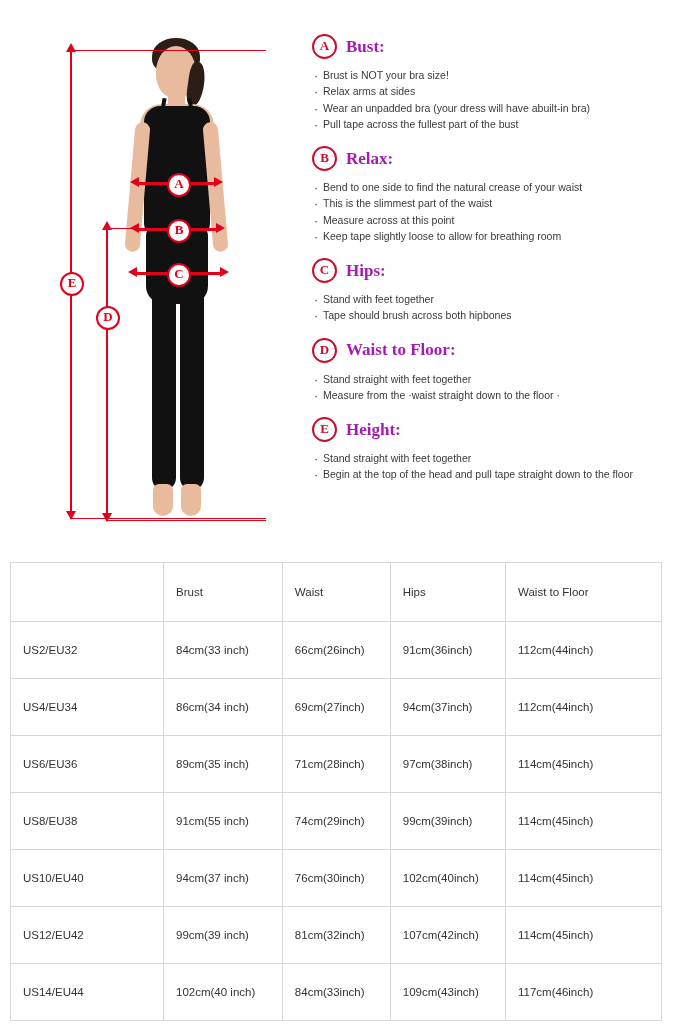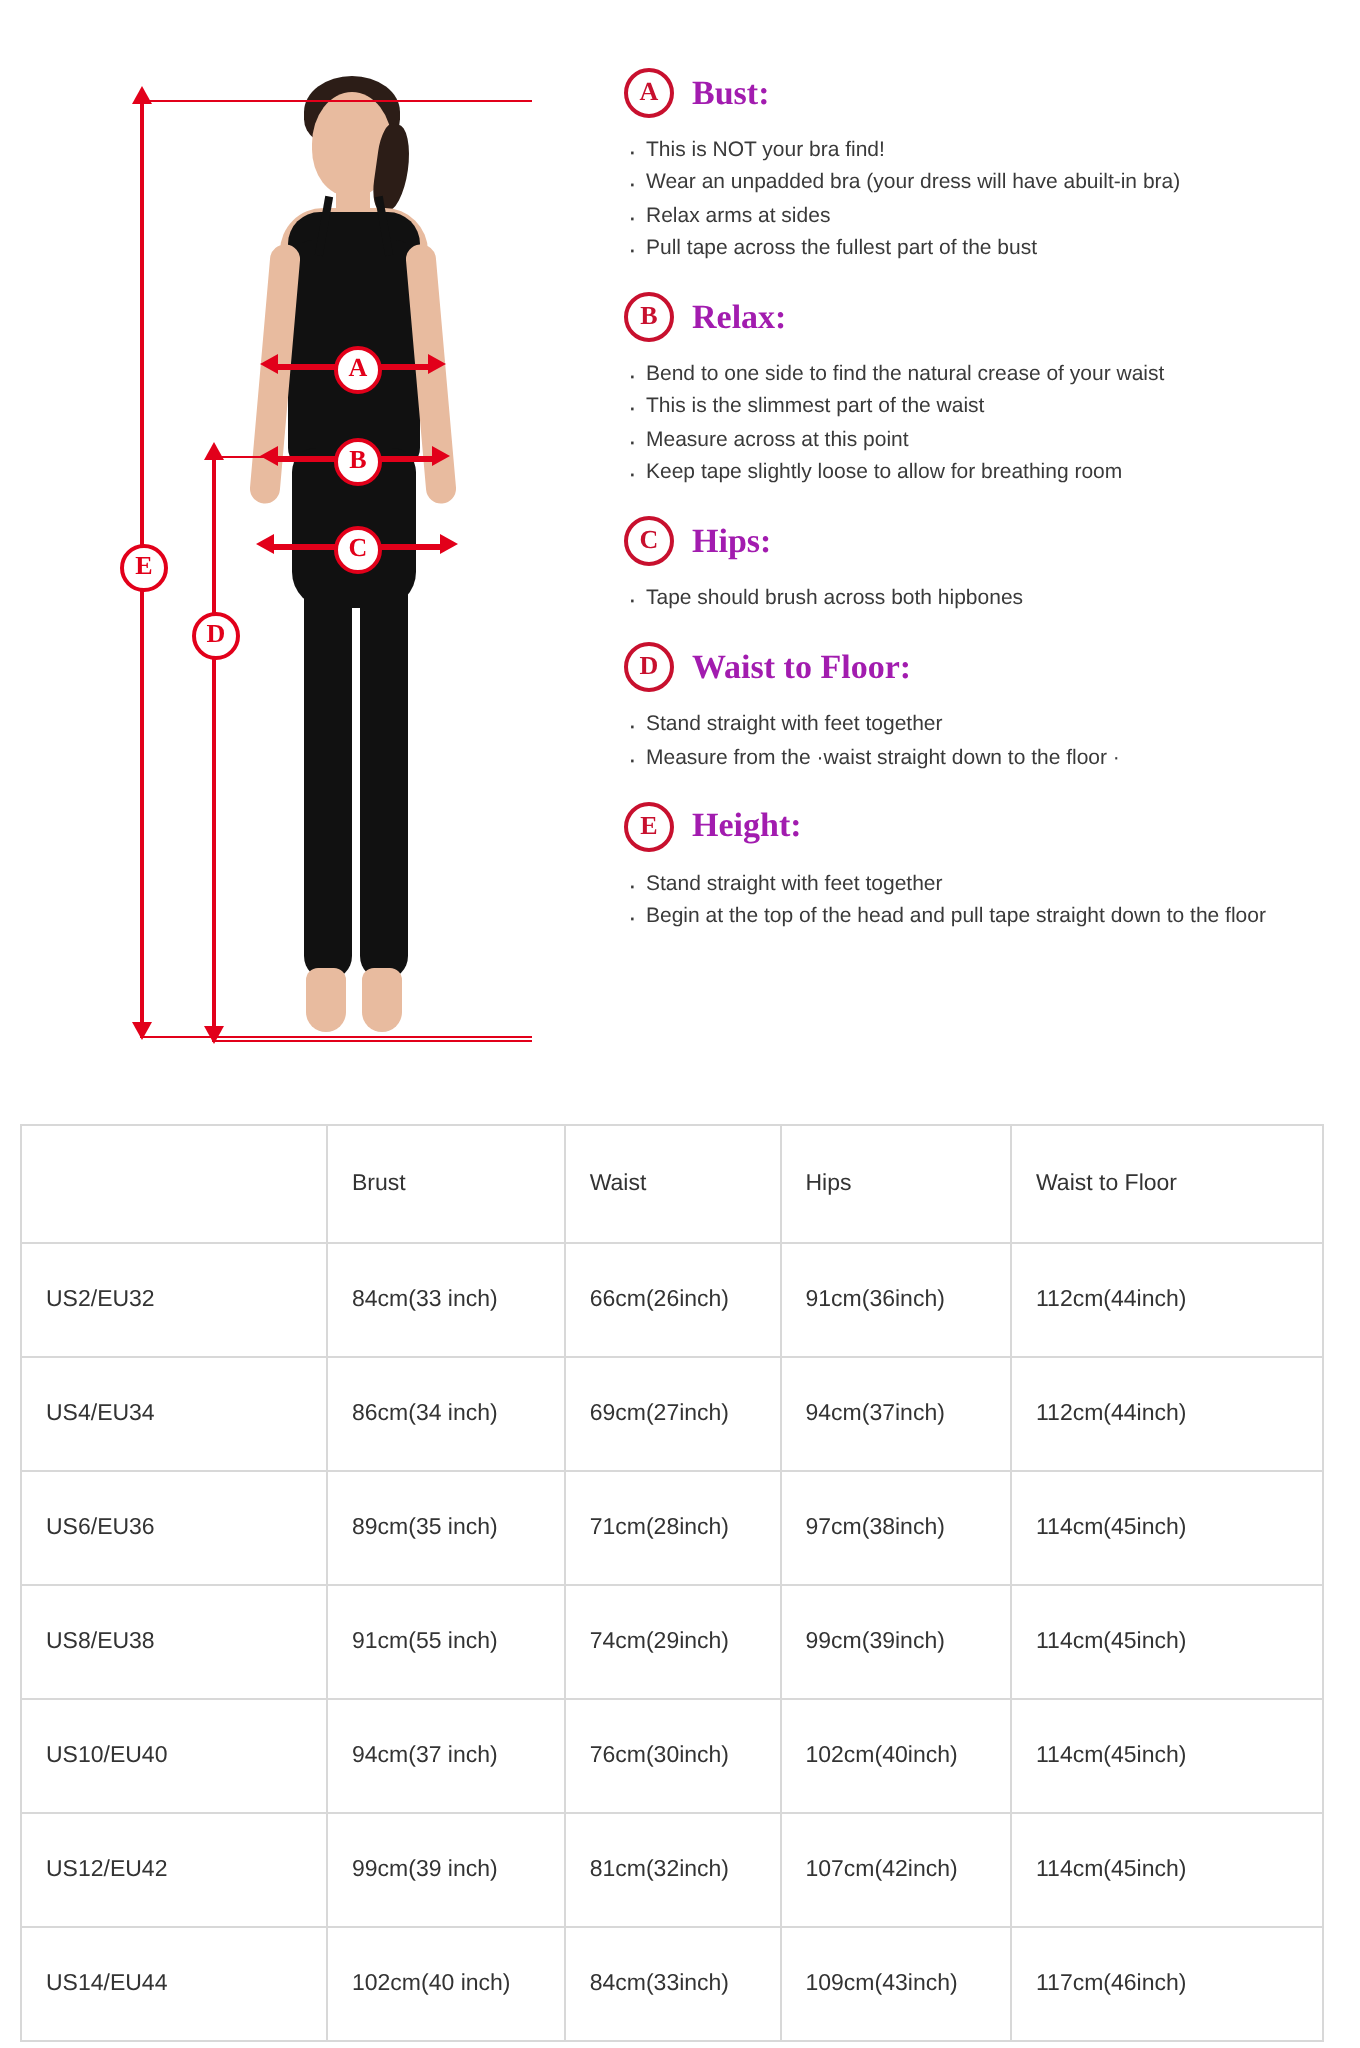--- a/index.html
+++ b/index.html
@@ -329,23 +329,23 @@
   </div>
 
   <div class="instructions">
 
     <div class="block">
       <div class="block-head">
         <div class="block-badge">A</div>
         <div class="block-title">Bust:</div>
       </div>
       <ul class="bullets">
-        <li>This is NOT your bra find!</li>
+        <li>Brust is NOT your bra size!</li>
+        <li>Relax arms at sides</li>
         <li>Wear an unpadded bra (your dress will have abuilt-in bra)</li>
-        <li>Relax arms at sides</li>
         <li>Pull tape across the fullest part of the bust</li>
       </ul>
     </div>
 
     <div class="block">
       <div class="block-head">
         <div class="block-badge">B</div>
         <div class="block-title">Relax:</div>
       </div>
       <ul class="bullets">
@@ -355,20 +355,21 @@
         <li>Keep tape slightly loose to allow for breathing room</li>
       </ul>
     </div>
 
     <div class="block">
       <div class="block-head">
         <div class="block-badge">C</div>
         <div class="block-title">Hips:</div>
       </div>
       <ul class="bullets">
+        <li>Stand with feet together</li>
         <li>Tape should brush across both hipbones</li>
       </ul>
     </div>
 
     <div class="block">
       <div class="block-head">
         <div class="block-badge">D</div>
         <div class="block-title">Waist to Floor:</div>
       </div>
       <ul class="bullets">

